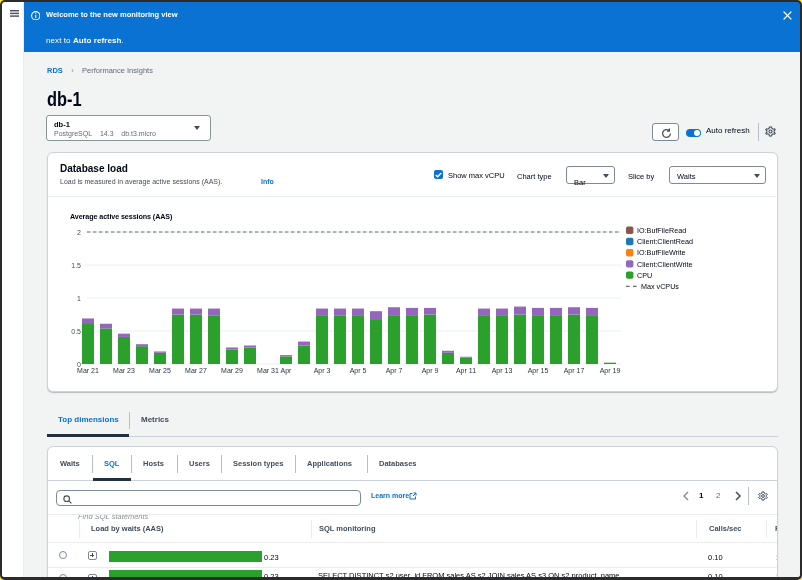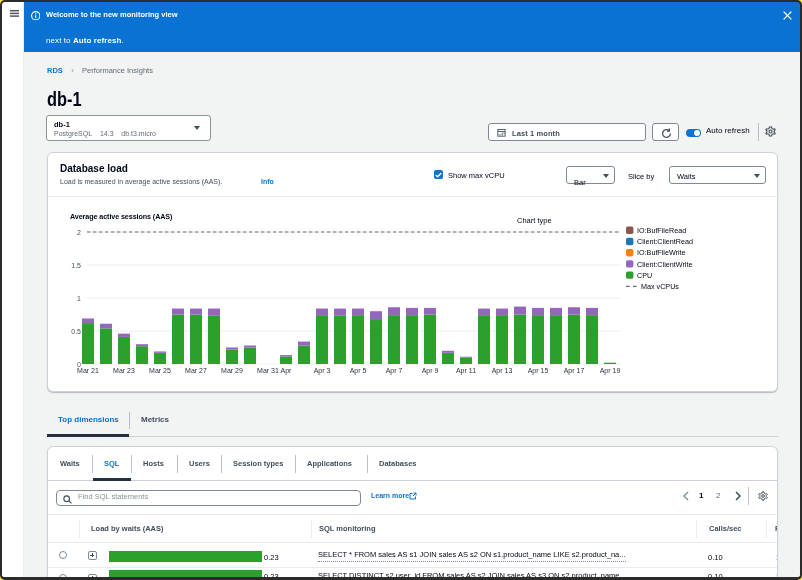--- a/index.html
+++ b/index.html
@@ -53,31 +53,20 @@
   <div id="content" class="abs">
     <div class="crumb"><a>RDS</a><span style="color:#879596">&nbsp;&nbsp;&nbsp;&nbsp;›&nbsp;&nbsp;&nbsp;&nbsp;</span><span>Performance Insights</span></div>
     <h1 class="db">db-1</h1>
 
     <div class="selbox">
       <div class="abs" style="left:7px;top:4px;font-size:7.5px;font-weight:bold;color:#000716">db-1</div>
       <div class="abs" style="left:7px;top:14px;font-size:7px;color:#5f6b7a">PostgreSQL&nbsp;&nbsp;&nbsp;&nbsp;14.3&nbsp;&nbsp;&nbsp;&nbsp;db.t3.micro</div>
       <div class="caret" style="left:147px;top:10px"></div>
     </div>
 
-    <div class="sel" style="left:464px;top:71px;width:158px;height:18px;">
-      <svg class="abs" style="left:8px;top:4px" width="9" height="9" viewBox="0 0 16 16">
-        <rect x="1.5" y="2.5" width="13" height="12" fill="none" stroke="#414d5c" stroke-width="1.6"></rect>
-        <line x1="1.5" y1="6.2" x2="14.5" y2="6.2" stroke="#414d5c" stroke-width="1.6"></line>
-        <rect x="8.3" y="8.3" width="2" height="2" fill="#414d5c"></rect>
-          <rect x="11.6" y="8.3" width="2" height="2" fill="#414d5c"></rect>
-        <rect x="4" y="11" width="2" height="2" fill="#414d5c"></rect>
-          <rect x="8.3" y="11" width="2" height="2" fill="#414d5c"></rect>
-      </svg>
-      <div class="abs" style="left:23px;top:4.5px;font-size:7.5px;font-weight:bold;color:#414d5c;letter-spacing:0.1px">Last 1 month</div>
-    </div>
     <div class="sel" style="left:628px;top:71px;width:27px;height:18px;">
       <svg class="abs" style="left:7.5px;top:3.5px" width="11" height="11" viewBox="0 0 16 16">
         <path d="M13.7 8 A5.7 5.7 0 1 1 11.8 3.7" fill="none" stroke="#414d5c" stroke-width="1.8"></path>
         <path d="M12.2 0.8 L12.2 4.4 L8.6 4.4" fill="none" stroke="#414d5c" stroke-width="1.8"></path>
       </svg>
     </div>
     <div class="abs" style="left:662px;top:77px;width:15px;height:8px;background:#0972d3;border-radius:4px;">
       <div class="abs" style="left:8px;top:1px;width:6px;height:6px;background:#fff;border-radius:50%"></div>
     </div>
     <div class="abs" style="left:682px;top:74px;font-size:8px;color:#000716;">Auto refresh</div>
@@ -90,21 +79,21 @@
     <div class="card" style="left:23px;top:100px;width:731px;height:240px;">
       <div class="abs" style="left:12px;top:10px;font-size:10px;font-weight:bold;color:#000716">Database load</div>
       <div class="abs" style="left:12px;top:25px;font-size:7px;color:#414d5c">Load is measured in average active sessions (AAS).</div>
       <div class="abs" style="left:213px;top:25px;font-size:7px;font-weight:bold;color:#0972d3">Info</div>
       <div class="abs" style="left:386px;top:17px;width:9px;height:9px;background:#0972d3;border-radius:2px;">
         <svg class="abs" style="left:1px;top:1.5px" width="7" height="6" viewBox="0 0 10 8">
             <path d="M1 4 L3.7 6.6 L9 1" fill="none" stroke="#fff" stroke-width="2"></path>
           </svg>
       </div>
       <div class="abs lbl" style="left:400px;top:18px;">Show max vCPU</div>
-      <div class="abs lbl" style="left:469px;top:19px;margin-top:44px;">Chart type</div>
+      <div class="abs lbl" style="left:469px;top:19px;">Chart type</div>
       <div class="sel" style="left:518px;top:13px;width:49px;height:18px;">
         <div class="abs" style="left:7px;top:11px;font-size:7.5px;color:#000716">Bar</div>
         <div class="caret" style="left:36px;top:7px"></div>
       </div>
       <div class="abs lbl" style="left:580px;top:19px;text-align:center;">Slice by</div>
       <div class="sel" style="left:621px;top:13px;width:97px;height:18px;">
         <div class="abs" style="left:7px;top:4.5px;font-size:7.5px;color:#000716">Waits</div>
         <div class="caret" style="left:84px;top:7px"></div>
       </div>
       <div class="abs" style="left:0;top:43px;width:731px;height:1px;background:#e9ebed"></div>
@@ -230,21 +219,21 @@
       <div class="abs" style="left:319px;top:8px;width:1px;height:18px;background:#b6bec9"></div>
       <div class="abs" style="left:331px;top:12px;font-size:7.5px;font-weight:bold;color:#414d5c">Databases</div>
       <div class="abs" style="left:0;top:33px;width:731px;height:1px;background:#cbd1d8"></div>
       <div class="abs" style="left:45px;top:31px;width:38px;height:3px;background:#232f3e"></div>
 
       <div class="sel" style="left:8px;top:43px;width:305px;height:16px;border-radius:4px;">
         <svg class="abs" style="left:6px;top:3.5px" width="9" height="9" viewBox="0 0 16 16">
           <circle cx="6.5" cy="6.5" r="5" fill="none" stroke="#414d5c" stroke-width="2"></circle>
           <line x1="10.5" y1="10.5" x2="15" y2="15" stroke="#414d5c" stroke-width="2"></line>
         </svg>
-        <div class="abs" style="left:21px;top:1px;font-size:7.5px;color:#879596">Find SQL statements</div>
+        <div class="abs" style="left:21px;top:21px;font-size:7.5px;font-style:italic;color:#879596">Find SQL statements</div>
       </div>
       <div class="abs" style="left:323px;top:45px;font-size:7px;font-weight:bold;color:#0972d3">Learn more</div>
       <svg class="abs" style="left:361px;top:45px" width="8" height="8" viewBox="0 0 16 16">
         <path d="M13 9 L13 14 L2 14 L2 3 L7 3" fill="none" stroke="#0972d3" stroke-width="2"></path>
         <path d="M9 2 L14 2 L14 7" fill="none" stroke="#0972d3" stroke-width="2"></path>
         <line x1="14" y1="2" x2="8" y2="8" stroke="#0972d3" stroke-width="2"></line>
       </svg>
       <svg class="abs" style="left:634px;top:44px" width="8" height="10" viewBox="0 0 8 10">
           <path d="M6 1 L2 5 L6 9" fill="none" stroke="#879596" stroke-width="1.5"></path>
         </svg>
@@ -270,21 +259,20 @@
       <div class="abs" style="left:718px;top:73px;width:1px;height:18px;background:#e9ebed"></div>
       <div class="abs" style="left:0;top:95px;width:731px;height:1px;background:#e9ebed"></div>
 
       <div class="abs" style="left:11px;top:104px;width:8px;height:8px;border:1px solid #7d8998;border-radius:50%;background:#fff"></div>
       <div class="abs" style="left:40px;top:104px;width:8.5px;height:8.5px;border:1px solid #7d8998;border-radius:2px;background:#fff">
         <div class="abs" style="left:1.2px;top:2.5px;width:4px;height:1.3px;background:#414d5c"></div>
         <div class="abs" style="left:2.5px;top:1.2px;width:1.3px;height:4px;background:#414d5c"></div>
       </div>
       <div class="abs" style="left:61px;top:104px;width:153px;height:11px;background:#2ca02c"></div>
       <div class="abs" style="left:216px;top:106px;font-size:7.5px;color:#000716">0.23</div>
-      <div class="abs" style="left:270px;top:103px;font-size:7.5px;color:#000716;border-bottom:1px dotted #7d8998;padding-bottom:2px;white-space:nowrap;">SELECT * FROM sales AS s1 JOIN sales AS s2 ON s1.product_name LIKE s2.product_na...</div>
       <div class="abs" style="left:660px;top:106px;font-size:7.5px;color:#000716">0.10</div>
       <div class="abs" style="left:728px;top:106px;font-size:7.5px;color:#000716">1</div>
       <div class="abs" style="left:0;top:120px;width:731px;height:1px;background:#e9ebed"></div>
 
       <div class="abs" style="left:11px;top:127px;width:8px;height:8px;border:1px solid #7d8998;border-radius:50%;background:#fff"></div>
       <div class="abs" style="left:40px;top:127px;width:8.5px;height:8.5px;border:1px solid #7d8998;border-radius:2px;background:#fff">
         <div class="abs" style="left:1.2px;top:2.5px;width:4px;height:1.3px;background:#414d5c"></div>
         <div class="abs" style="left:2.5px;top:1.2px;width:1.3px;height:4px;background:#414d5c"></div>
       </div>
       <div class="abs" style="left:61px;top:123px;width:153px;height:11px;background:#2ca02c"></div>

